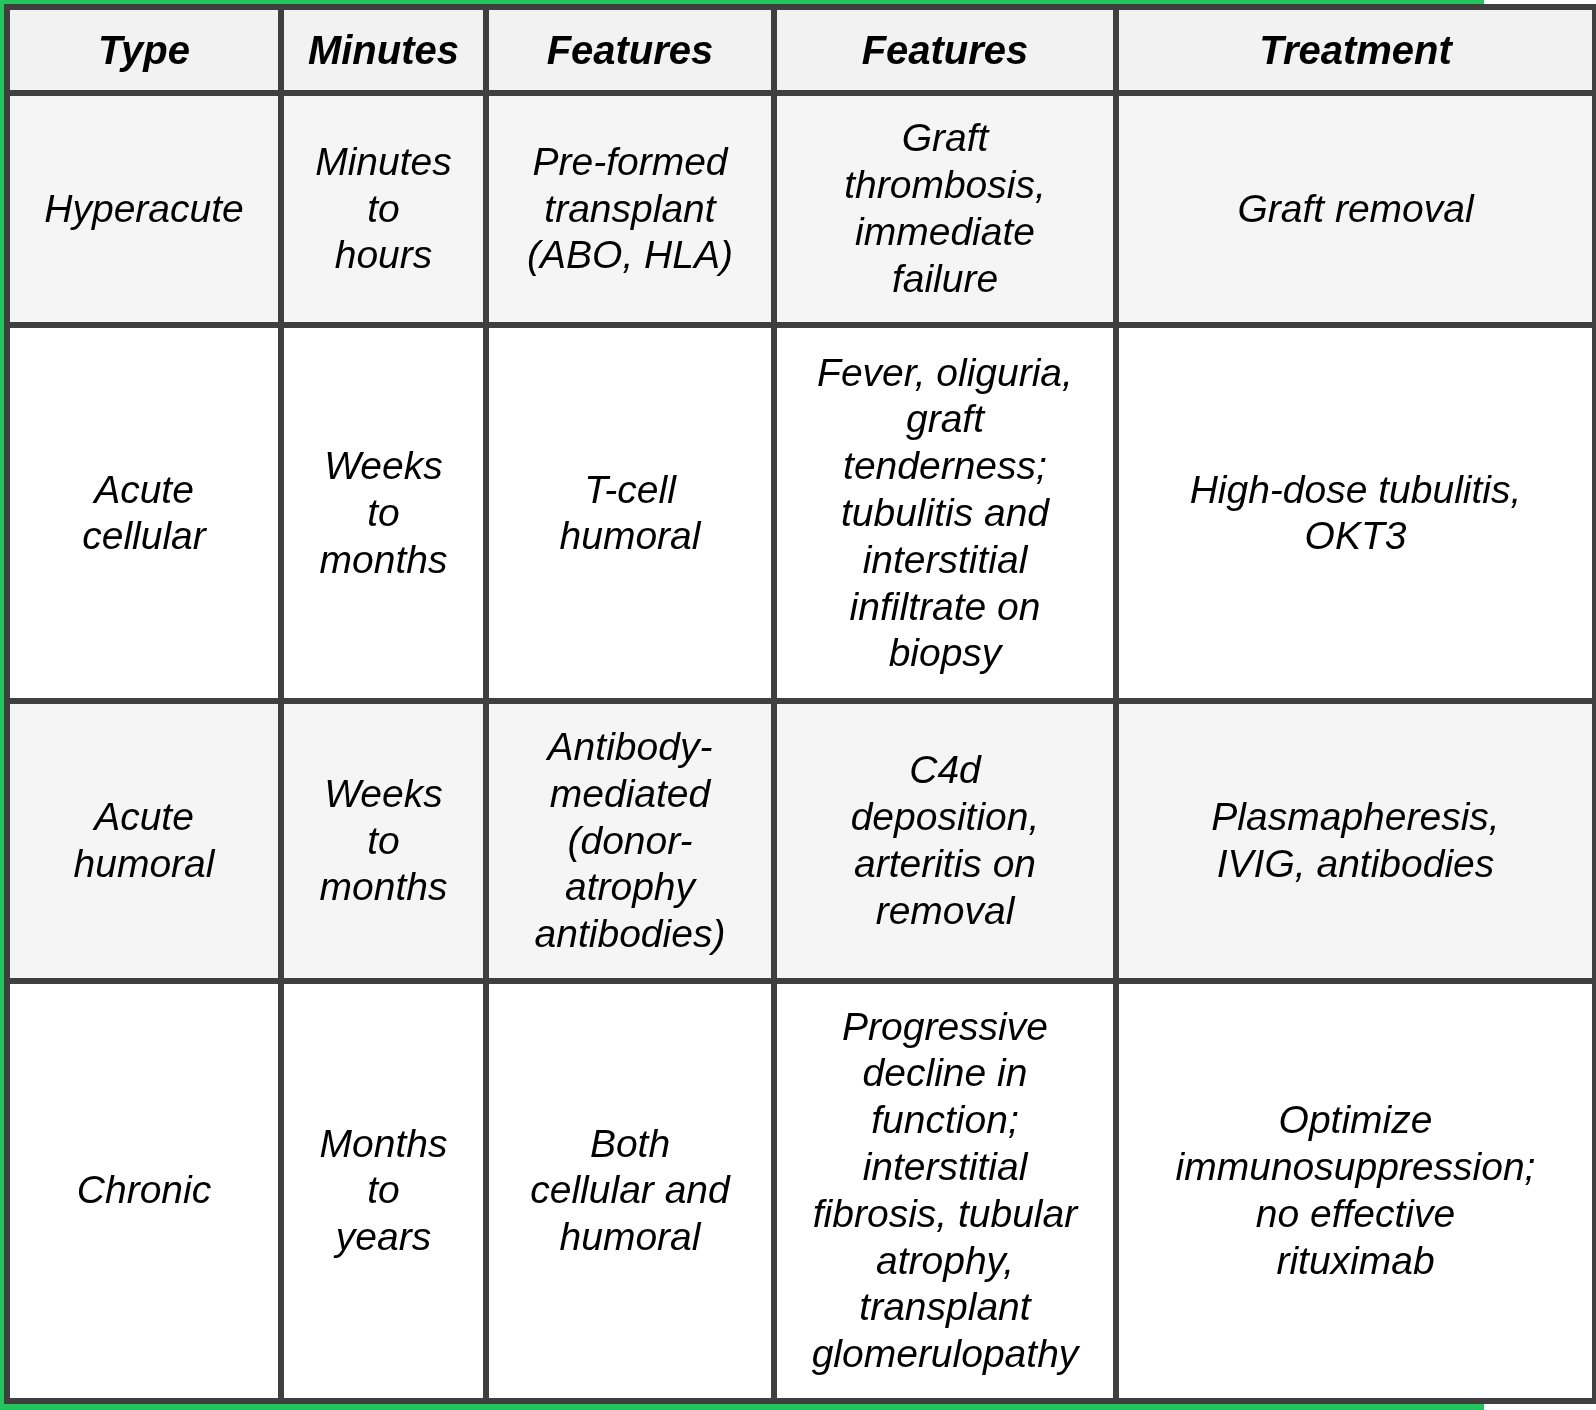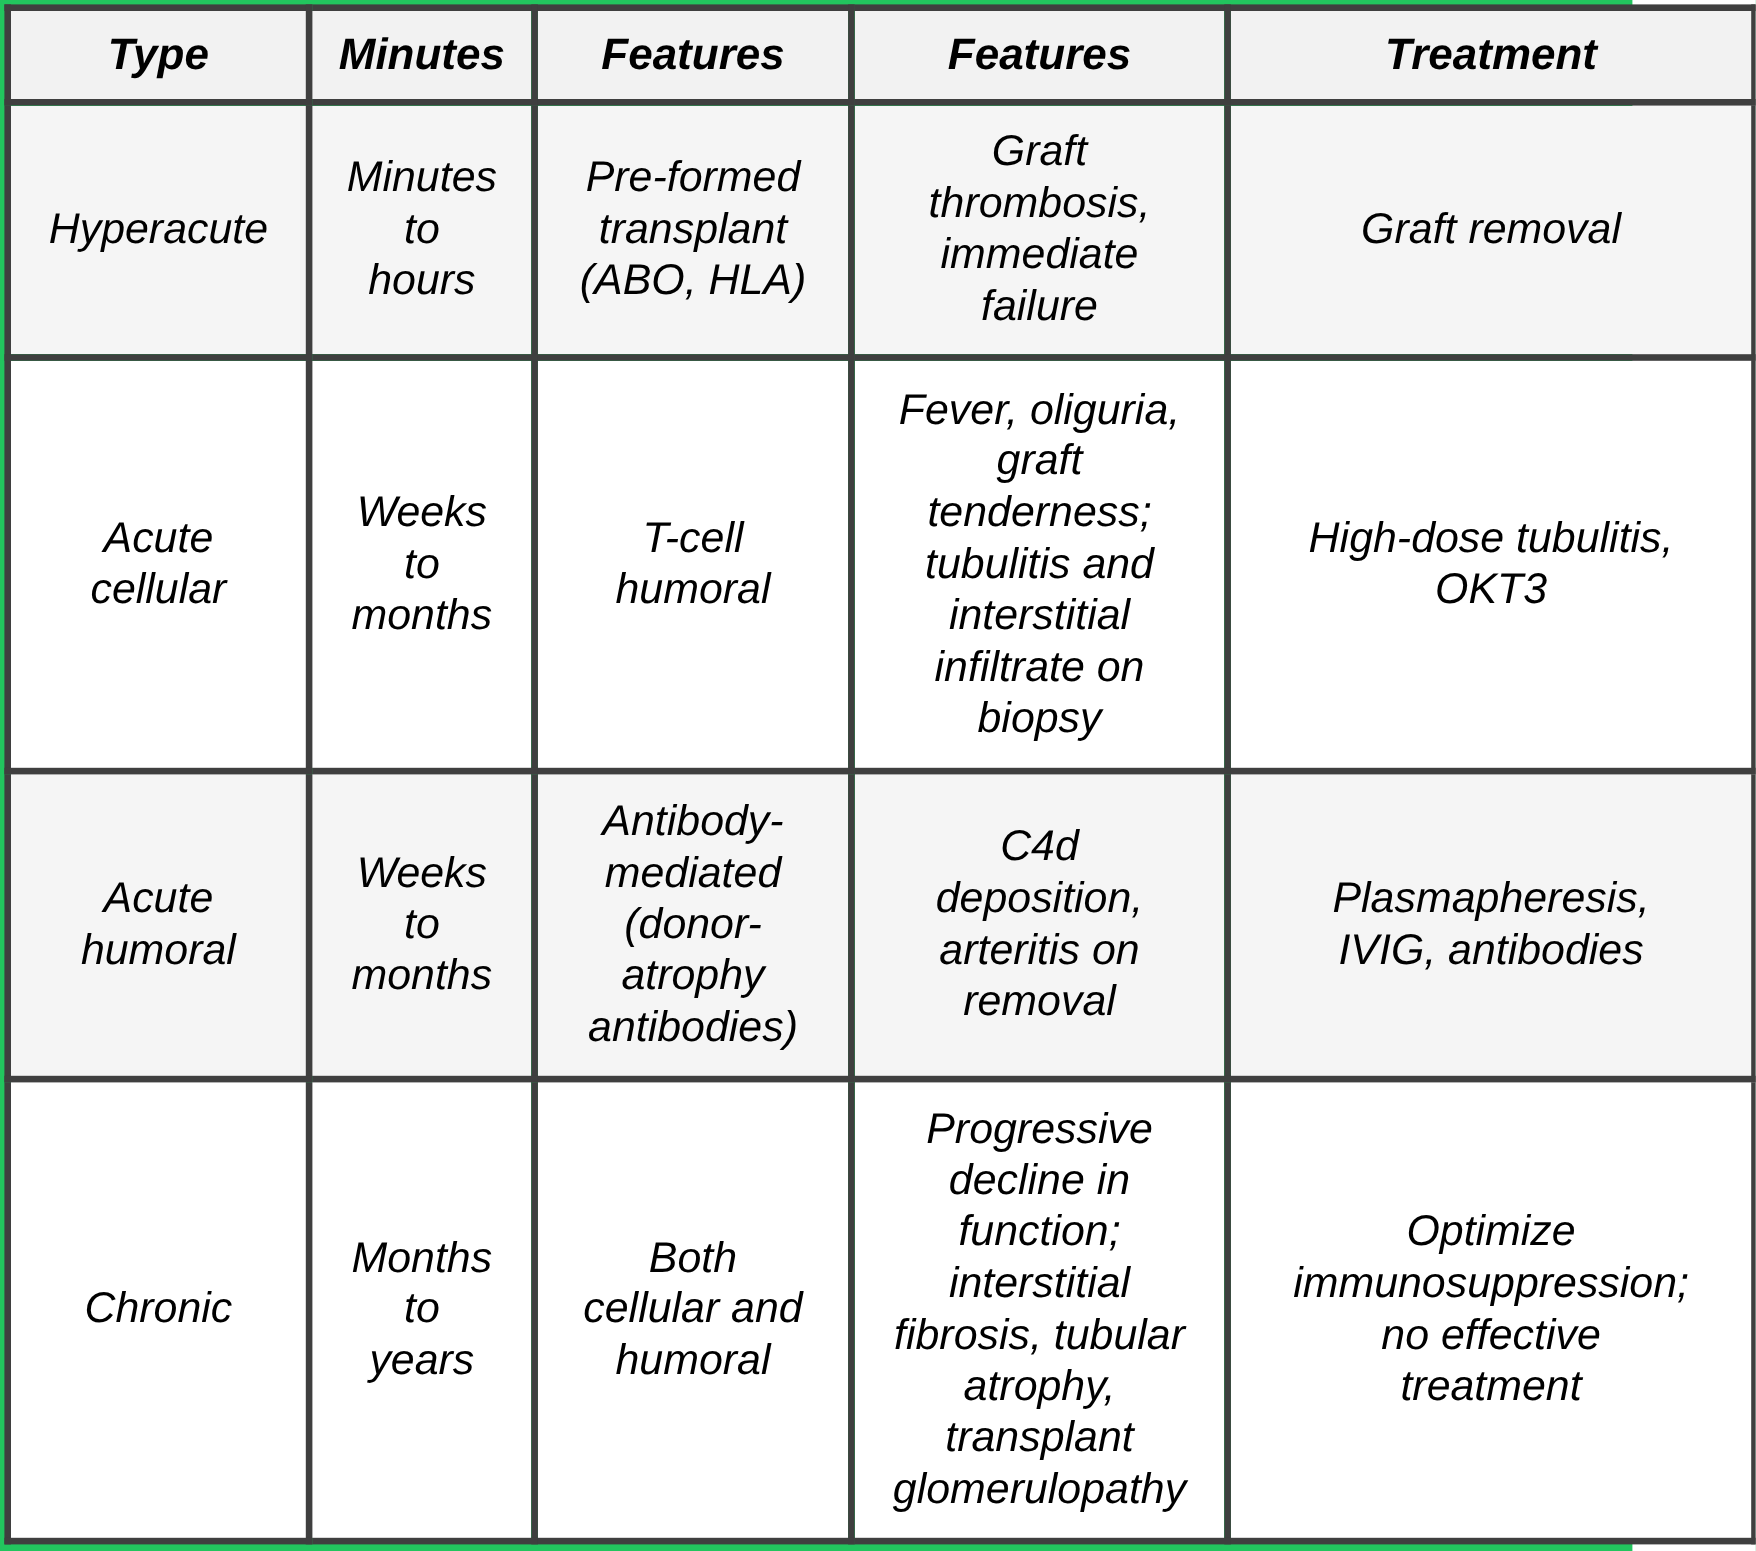--- a/index.html
+++ b/index.html
@@ -143,17 +143,17 @@
 decline in
 function;
 interstitial
 fibrosis, tubular
 atrophy,
 transplant
 glomerulopathy</td>
         <td>Optimize
 immunosuppression;
 no effective
-treatment</td>
+rituximab</td>
       </tr>
     </tbody>
   </table>
 </div>
 
 </body></html>

